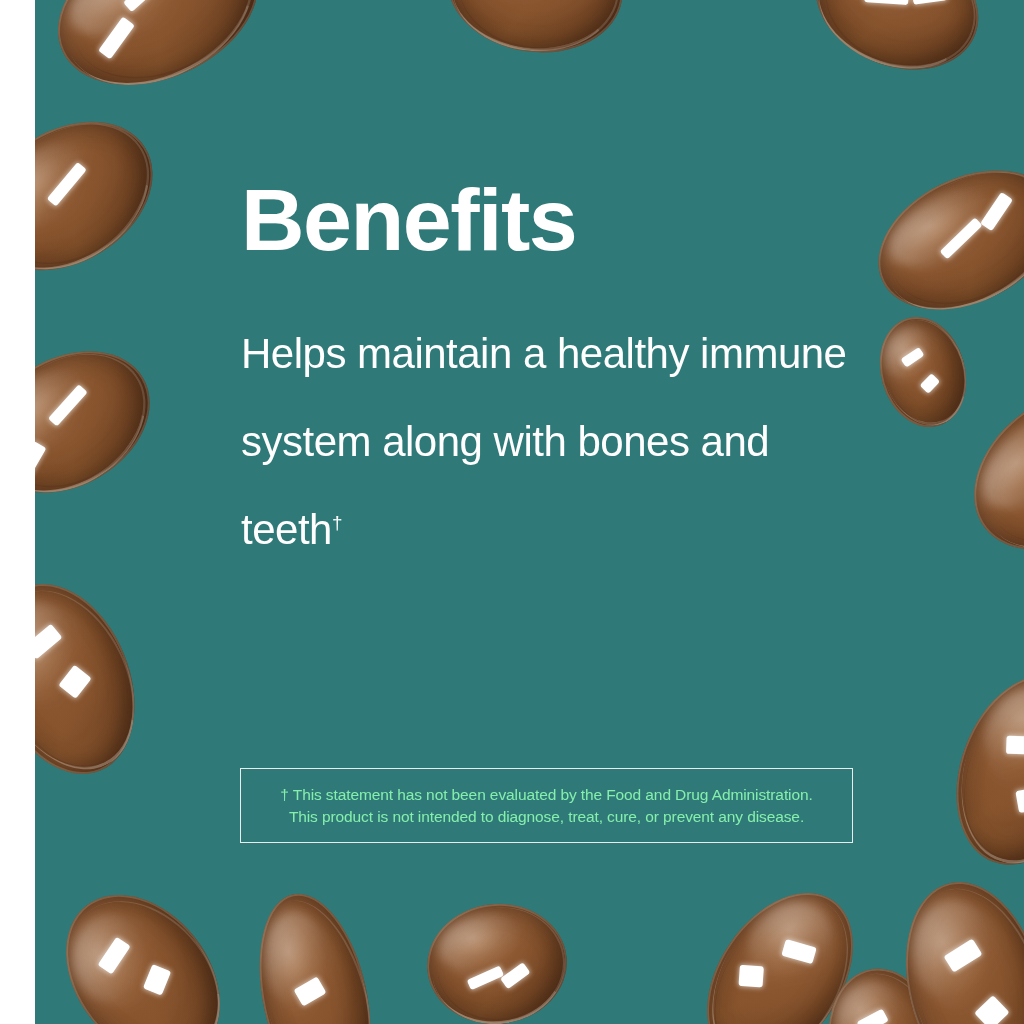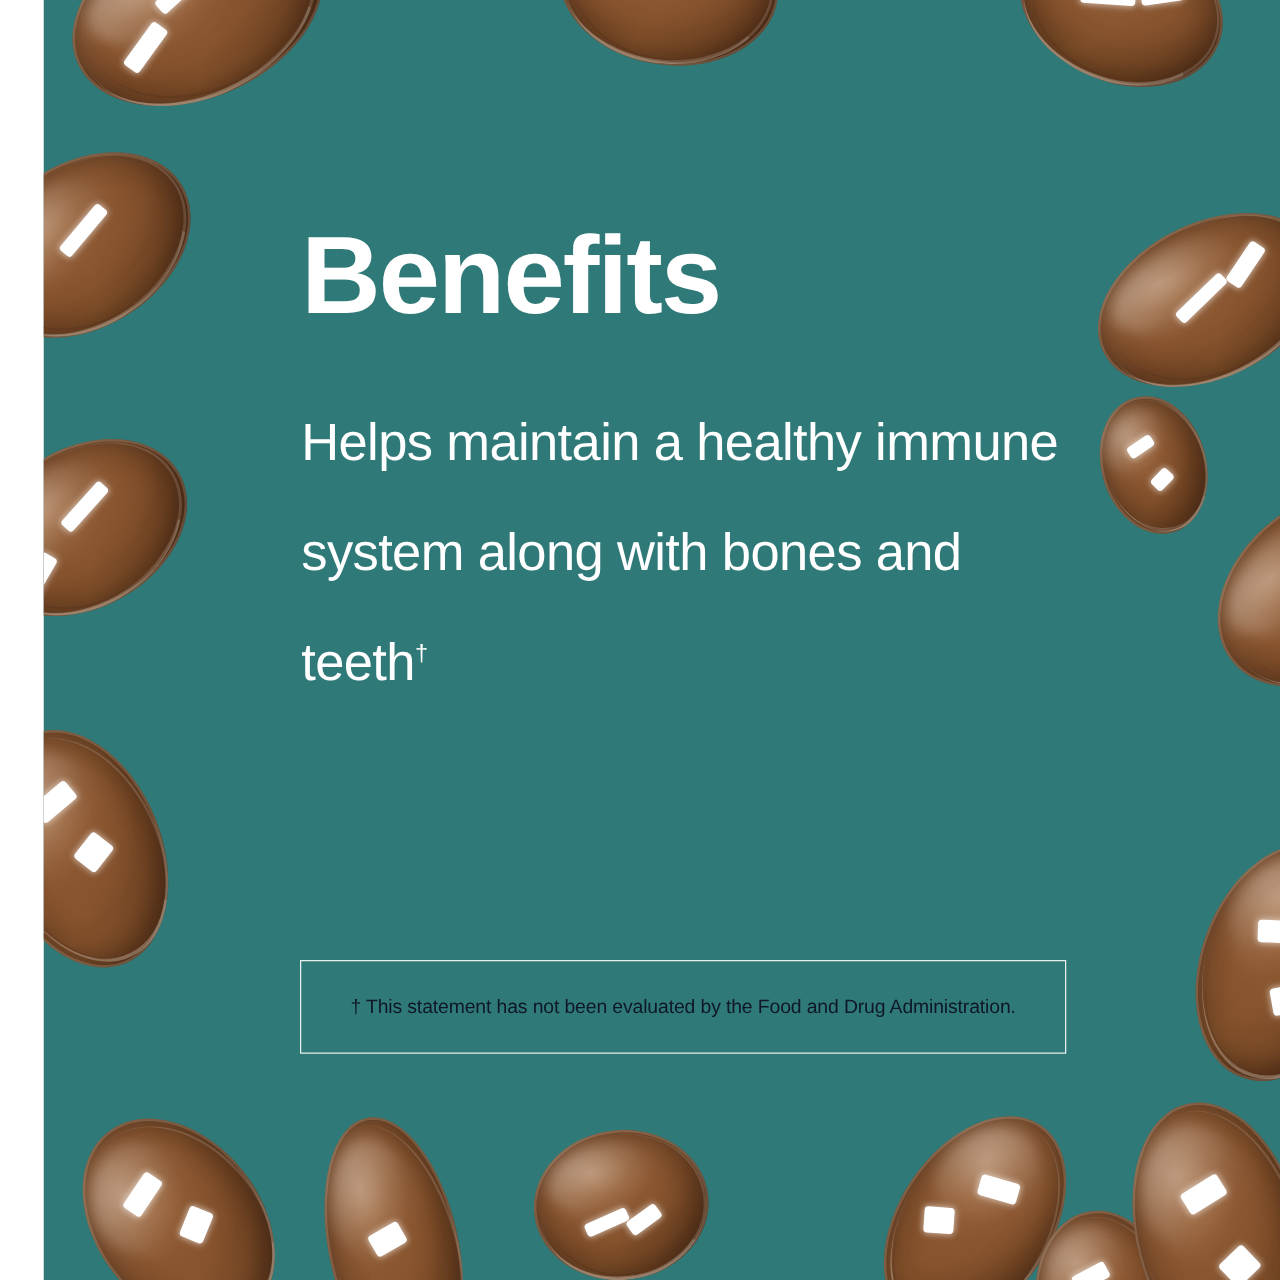--- a/index.html
+++ b/index.html
@@ -88,21 +88,21 @@
     position:absolute;left:205px;top:768px;width:613px;height:75px;
     border:1.5px solid #E8EEEC;
     box-sizing:border-box;
     display:flex;align-items:center;justify-content:center;
   }
   .disclaimer p{
     margin:0;padding:0 10px;
     font-family:"Liberation Sans Narrow","Liberation Sans","DejaVu Sans Condensed",sans-serif;
     font-stretch:condensed;
     font-size:15.5px;line-height:22px;
-    color:#0f172a;text-align:center;
+    color:#86efac;text-align:center;
     letter-spacing:-0.1px;
   }
 </style>
 </head>
 <body>
 
 <div id="canvas">
 
   <div id="capsule-layer">
       <div class="pill" style="left: 18px; top: -62px; width: 210px; height: 140px; transform: rotate(-24deg);">
@@ -229,17 +229,18 @@
 
     <div class="heading">Benefits</div>
 
     <div class="body-copy">
       <span>Helps maintain a healthy immune system along with bones and teeth</span><sup>†</sup>
     </div>
 
     <div class="disclaimer">
       <p>
         <span>† This statement has not been evaluated by the Food and Drug Administration.</span><br>
+        <span>This product is not intended to diagnose, treat, cure, or prevent any disease.</span>
       </p>
     </div>
 
   </div>
 </div>
 
 </body></html>

